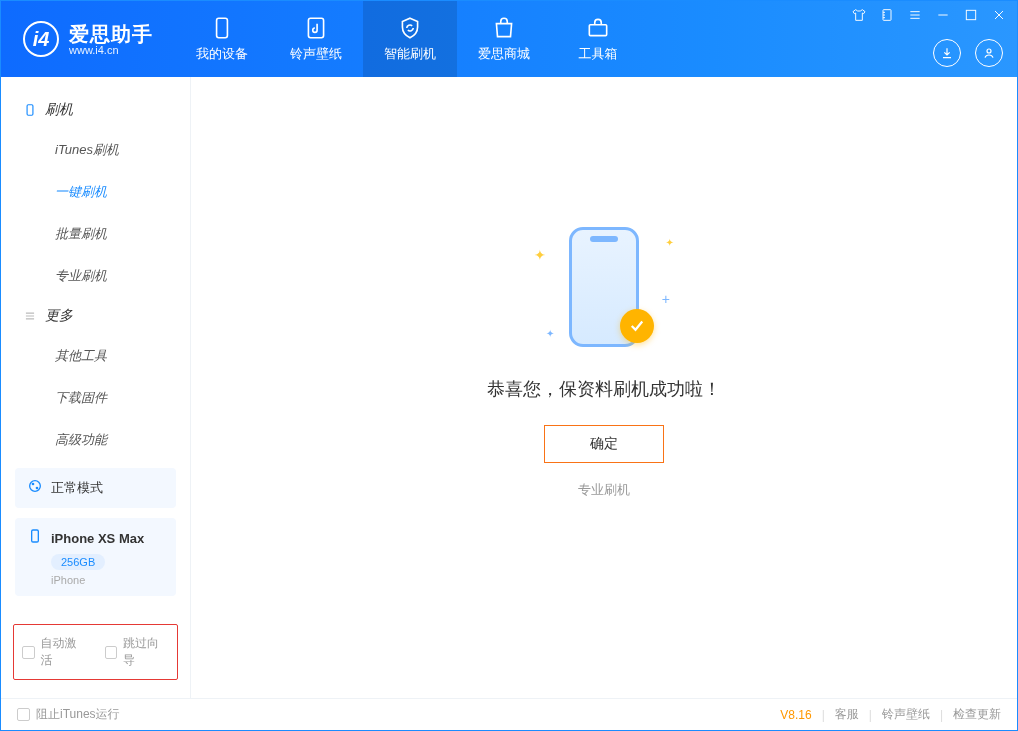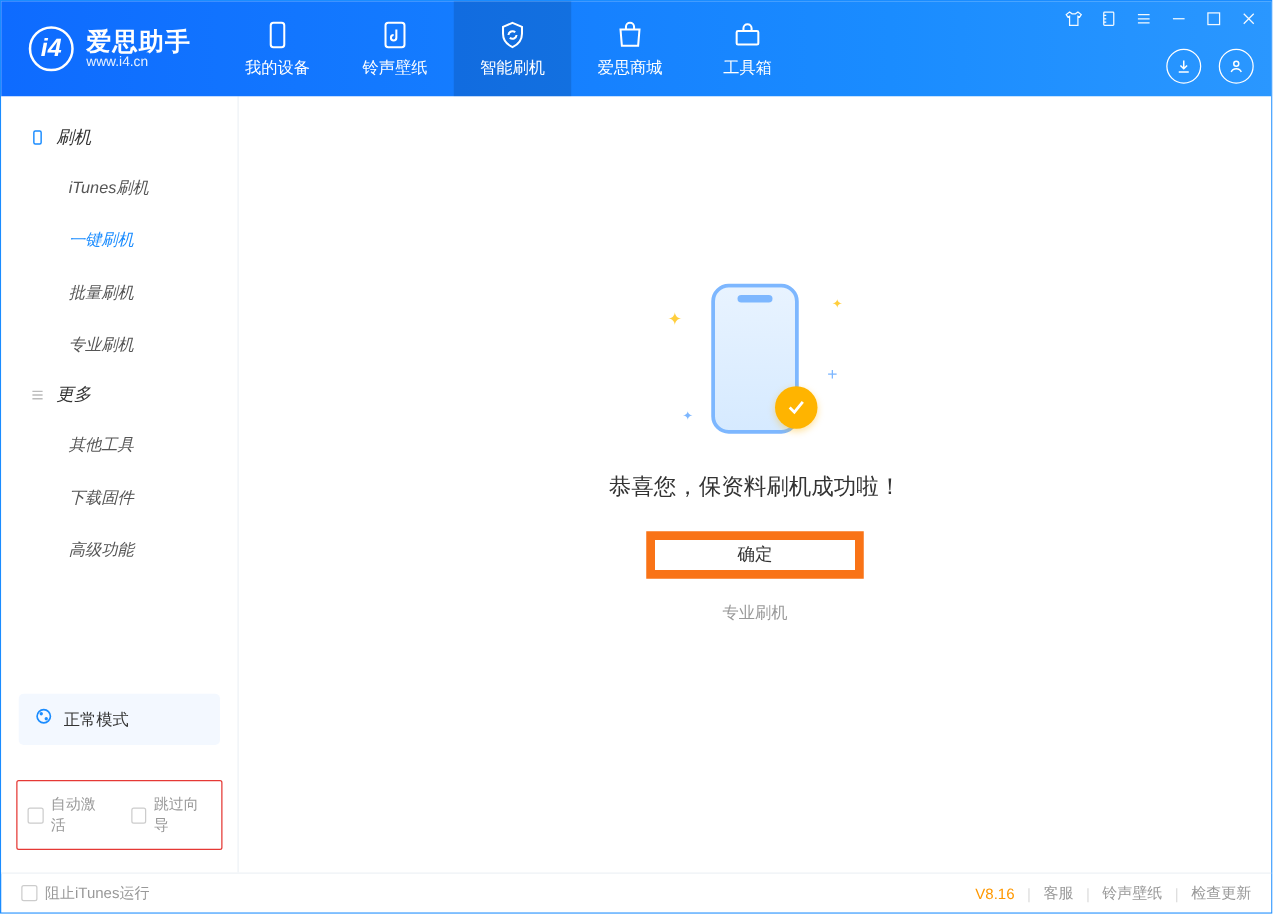--- a/index.html
+++ b/index.html
@@ -54,21 +54,21 @@
 .phone { width: 70px; height: 120px; border: 3px solid #7db7ff; border-radius: 14px; background: linear-gradient(180deg, #e8f3ff 0%, #d6eaff 100%); position: relative; }
 .phone::before { content: ""; position: absolute; top: 6px; left: 50%; transform: translateX(-50%); width: 28px; height: 6px; background: #7db7ff; border-radius: 3px; }
 .checkbadge { position: absolute; right: 50px; bottom: 14px; width: 34px; height: 34px; background: #ffb400; border-radius: 50%; display: flex; align-items: center; justify-content: center; box-shadow: 0 2px 6px rgba(255,180,0,0.4); }
 .checkbadge svg { width: 18px; height: 18px; stroke: #fff; fill: none; stroke-width: 3; }
 .sparkle { position: absolute; color: #ffce3d; font-size: 14px; }
 .s1 { left: 30px; top: 30px; } .s2 { right: 30px; top: 20px; font-size: 10px; }
 .s3 { left: 42px; bottom: 18px; font-size: 10px; color: #7db7ff; }
 .s4 { right: 34px; bottom: 50px; color: #7db7ff; }
 
 .success-text { font-size: 18px; color: #333; margin-bottom: 24px; }
-.ok-btn { width: 174px; height: 38px; border: 7px solid #f97316; background: #fff; font-size: 14px; color: #333; cursor: pointer; margin-bottom: 18px; }
+.ok-btn { width: 120px; height: 38px; border: 1px solid #f97316; background: #fff; font-size: 14px; color: #333; cursor: pointer; margin-bottom: 18px; }
 .log-link { font-size: 13px; color: #999; cursor: pointer; text-decoration: none; }
 
 
 .footer { height: 32px; border-top: 1px solid #eef2f6; display: flex; align-items: center; padding: 0 16px; font-size: 12px; color: #999; }
 .footer .chk { color: #999; }
 .footer-spacer { flex: 1; }
 .footer-right { display: flex; align-items: center; gap: 10px; }
 .version { color: #ff9800; }
 .fdiv { color: #ddd; }
 .flink { color: #999; cursor: pointer; }
@@ -200,20 +200,30 @@
       <div class="bottom-cards">
         <div class="card">
           <div class="row">
             <span><svg viewBox="0 0 24 24">
                   <circle cx="12" cy="12" r="8" fill="none" stroke="#1a8cff" stroke-width="2"></circle>
                   <circle cx="9" cy="9" r="2" fill="#1a8cff"></circle>
                   <circle cx="15" cy="15" r="2" fill="#1a8cff"></circle>
                 </svg></span>
             <span class="mode-label">正常模式</span>
           </div>
+        </div>
+        <div class="card">
+          <div class="row">
+            <span><svg viewBox="0 0 24 24">
+                  <rect x="7" y="3" width="10" height="18" rx="2" fill="none" stroke="#1a8cff" stroke-width="2"></rect>
+                </svg></span>
+            <span class="device-name">iPhone XS Max</span>
+          </div>
+          <span class="capacity">256GB</span>
+          <div class="device-sub">iPhone</div>
         </div>
       </div>
 
       <div class="checkbox-row">
         <label class="chk">
           <span class="box"></span>
           <span>自动激活</span>
         </label>
         <label class="chk">
           <span class="box"></span>

